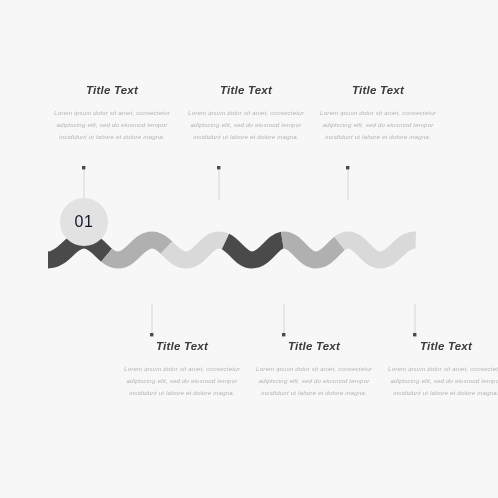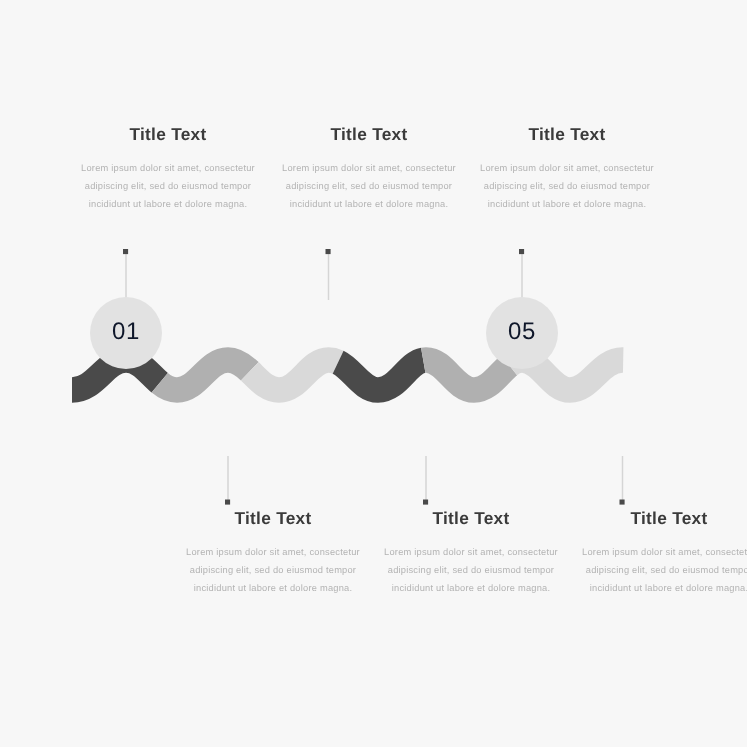--- a/index.html
+++ b/index.html
@@ -18,20 +18,21 @@
   #infographic {
     position: absolute;
     inset: 0;
     width: 498px;
     height: 498px;
   }
   .block {
     position: absolute;
     width: 140px;
     text-align: center;
+    font-style: italic;
   }
   .block-title {
     font-size: 11.5px;
     font-weight: bold;
     color: #3b3b3b;
     letter-spacing: 0.2px;
     margin: 0 0 9px 0;
     line-height: 1.2;
   }
   .block-body {
@@ -116,23 +117,20 @@
       <rect x="346" y="166" width="3.4" height="3.4"></rect>
       <rect x="150" y="333" width="3.4" height="3.4"></rect>
       <rect x="282" y="333" width="3.4" height="3.4"></rect>
       <rect x="413" y="333" width="3.4" height="3.4"></rect>
     </g>
   </svg>
 
   <div class="circle" style="left:60px;  top:198px;">
     <span>01</span>
   </div>
-  <div class="circle" style="left:324px; top:198px;">
-    <span>05</span>
-  </div>
 
   <div class="block top-1">
     <p class="block-title">Title Text</p>
     <p class="block-body">Lorem ipsum dolor sit amet, consectetur adipiscing elit, sed do eiusmod tempor incididunt ut labore et dolore magna.</p>
   </div>
   <div class="block top-2">
     <p class="block-title">Title Text</p>
     <p class="block-body">Lorem ipsum dolor sit amet, consectetur adipiscing elit, sed do eiusmod tempor incididunt ut labore et dolore magna.</p>
   </div>
   <div class="block top-3">

